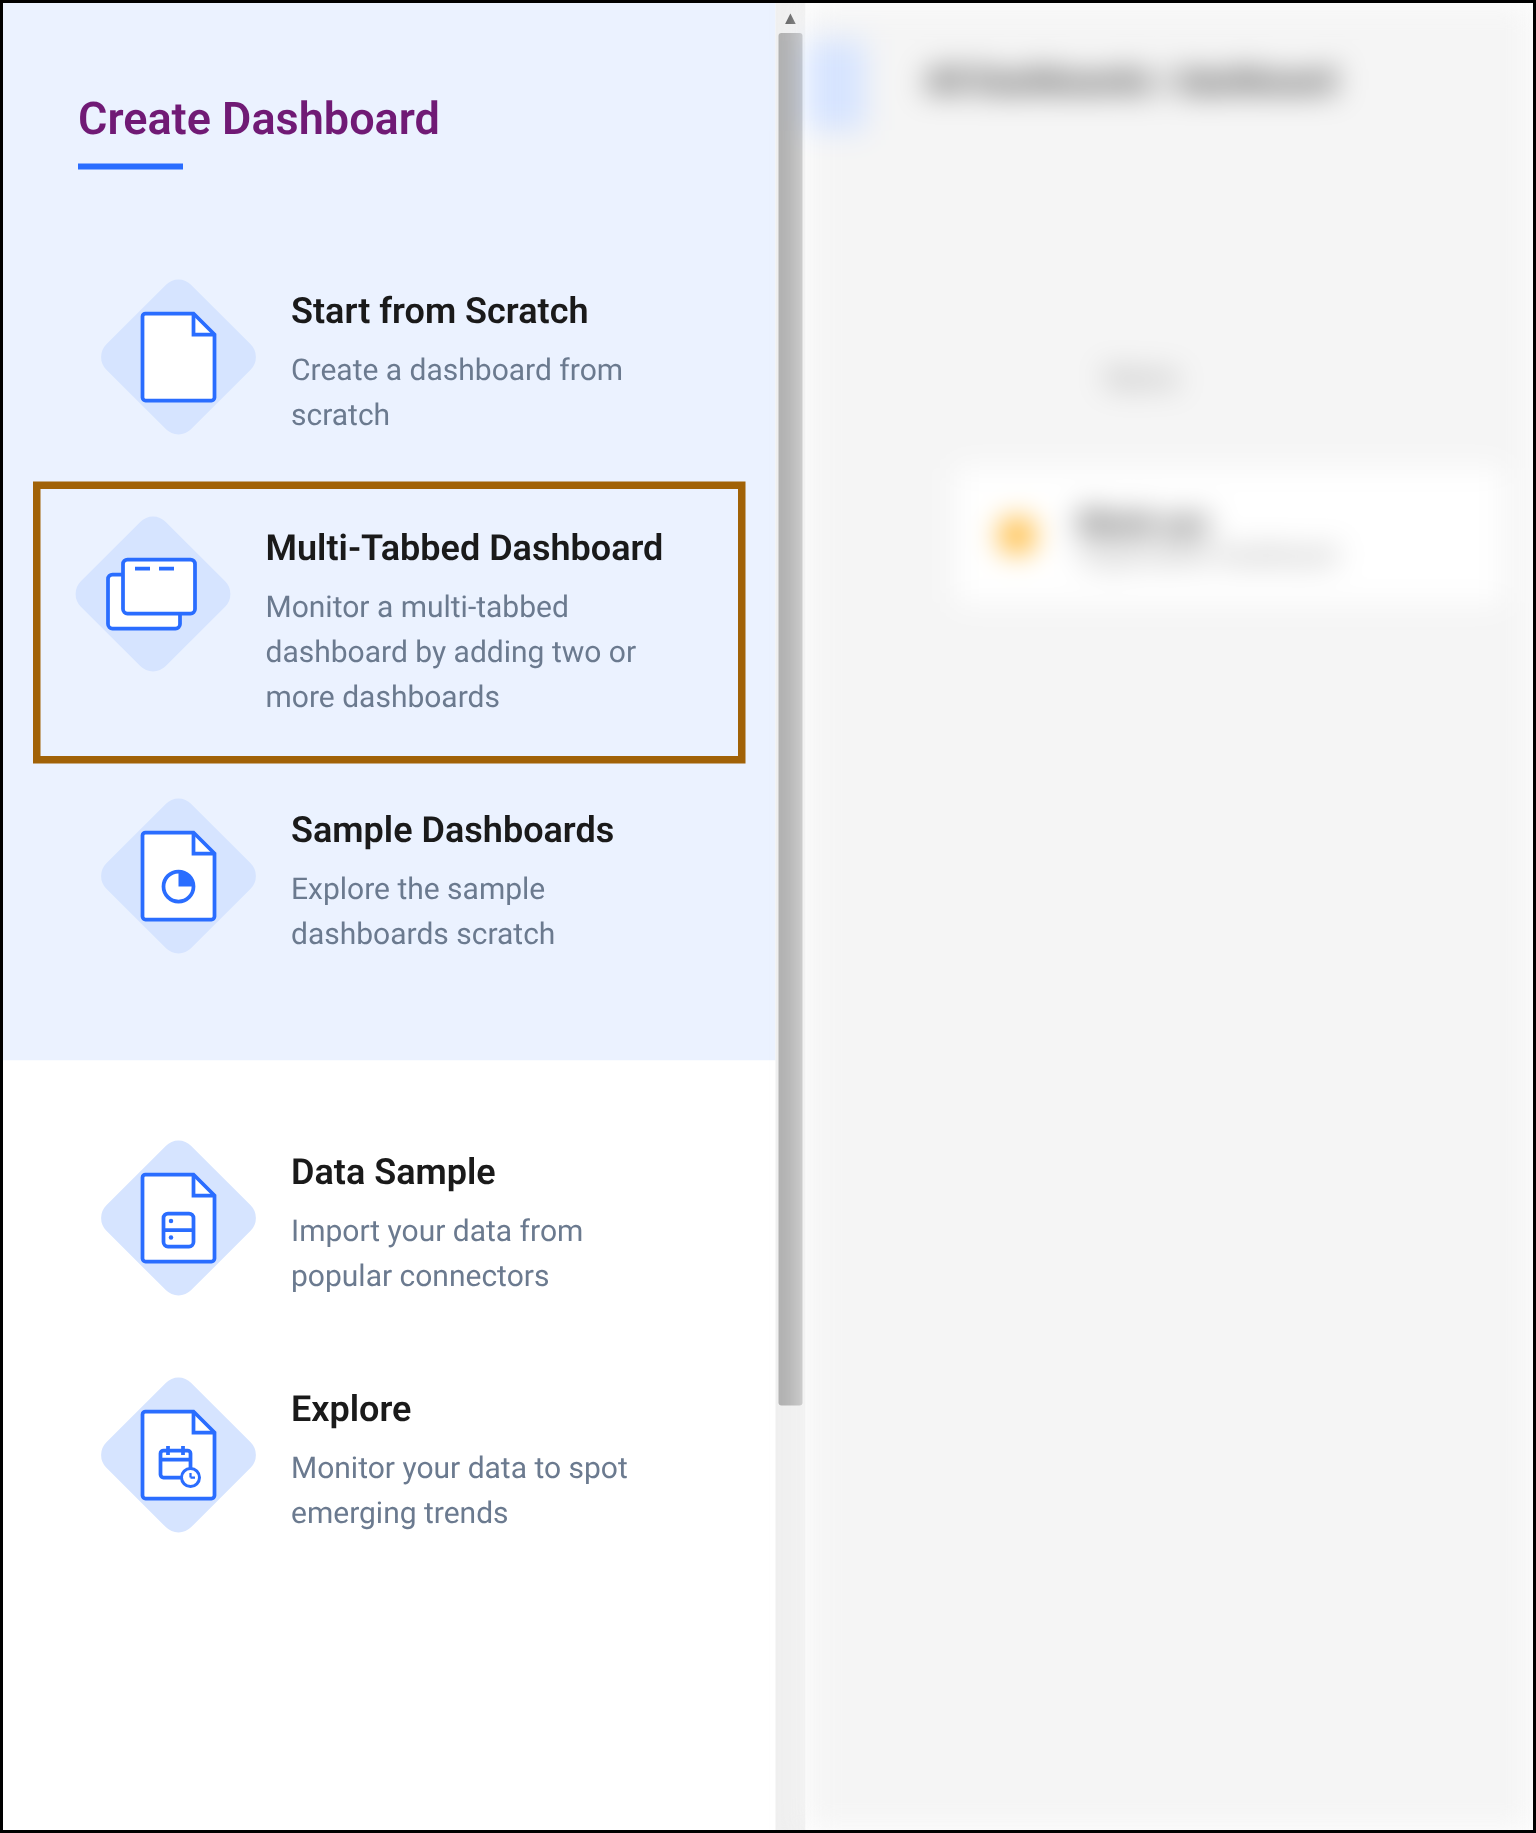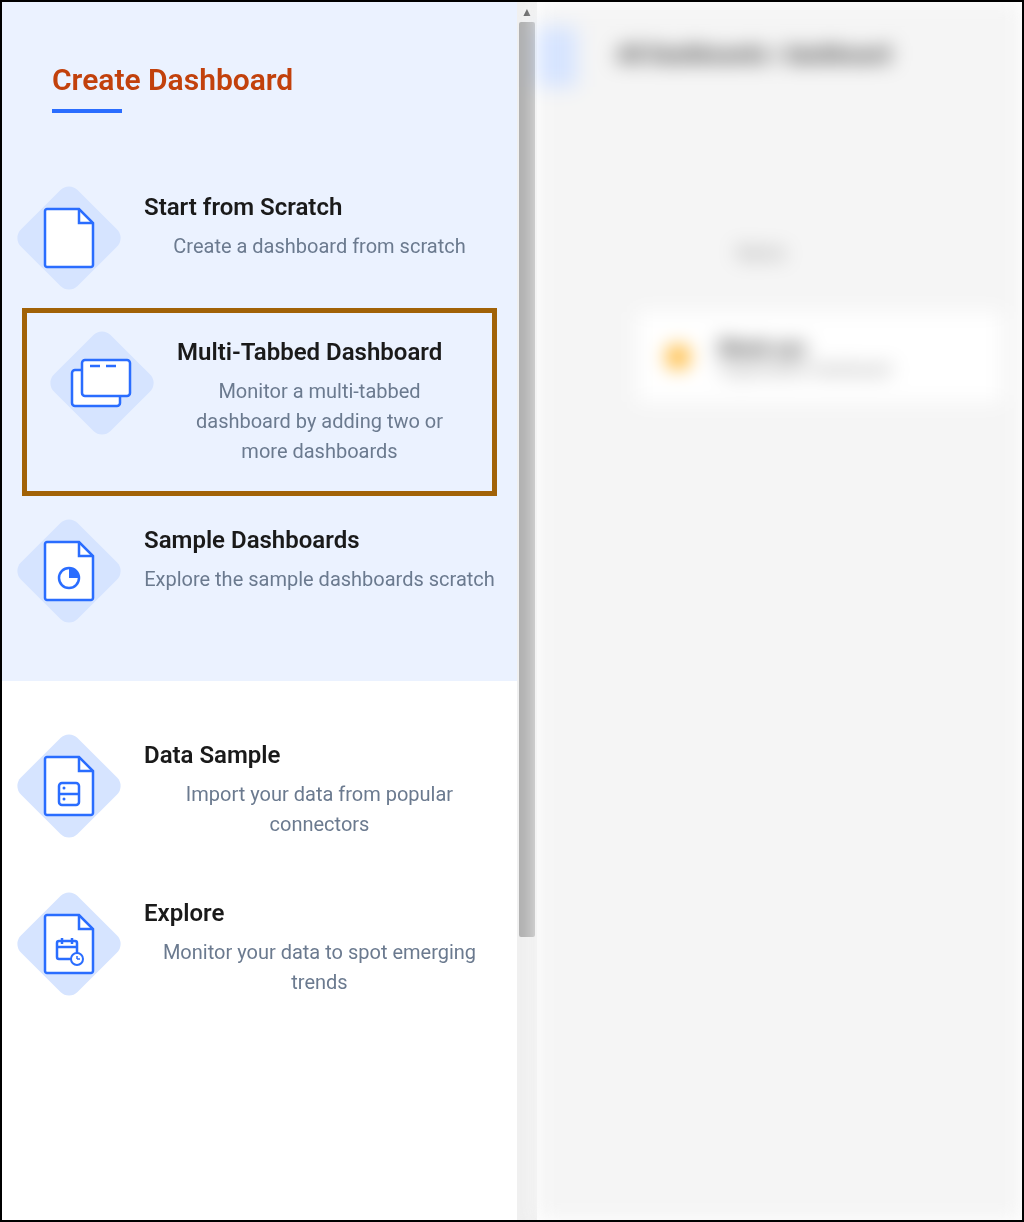--- a/index.html
+++ b/index.html
@@ -28,34 +28,34 @@
       position: relative;
       overflow-y: auto;
     }
     .sidebar-top {
       background: #ebf2ff;
       padding: 60px 0 40px 0;
     }
     .sidebar-title {
       font-size: 30px;
       font-weight: 600;
-      color: #c2410c;
+      color: #701a75;
       padding: 0 50px 12px 50px;
     }
     .title-underline {
       width: 70px;
       height: 4px;
       background: #2a6dff;
       margin-left: 50px;
       margin-bottom: 50px;
     }
     .option-item {
       display: flex;
       align-items: flex-start;
-      padding: 30px 22px;
+      padding: 30px 72px;
       cursor: pointer;
       position: relative;
     }
     .option-item.highlighted {
       border: 5px solid #a16207;
       margin: 0 20px;
       padding: 25px 30px;
     }
     .icon-wrap {
       width: 90px;
@@ -89,21 +89,20 @@
     .option-title {
       font-size: 24px;
       font-weight: 600;
       color: #1a1a1a;
       margin-bottom: 10px;
     }
     .option-desc {
       font-size: 20px;
       color: #6b7a8f;
       line-height: 1.5;
-      text-align: center;
     }
     .sidebar-bottom {
       background: #fff;
       padding: 30px 0;
     }
     .scrollbar-track {
       position: absolute;
       right: 0;
       top: 0;
       width: 20px;

